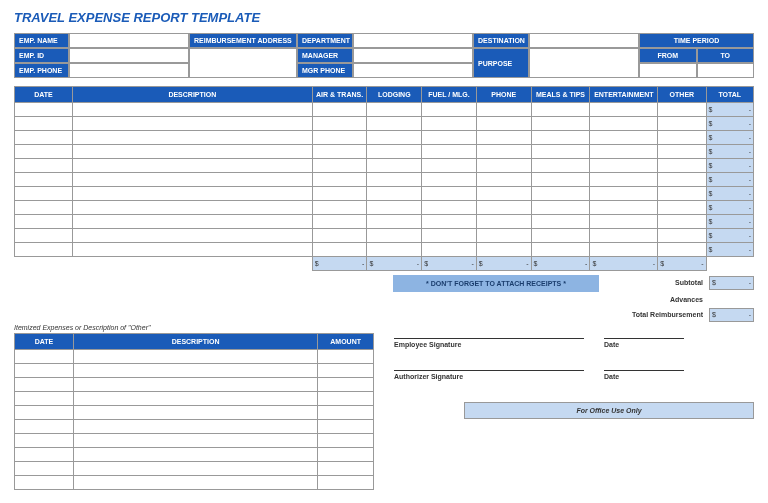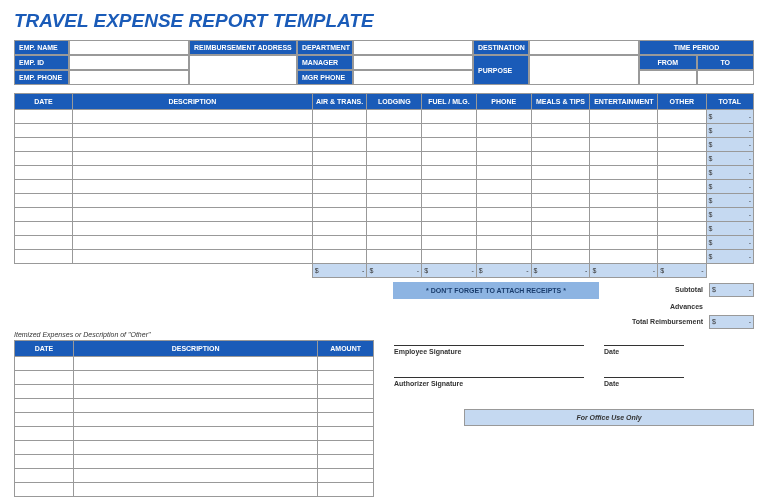--- a/index.html
+++ b/index.html
@@ -1,17 +1,17 @@
 <!DOCTYPE html>
 <html><head>
 <meta charset="utf-8">
 <style>
 * { box-sizing: border-box; margin: 0; padding: 0; }
 body { font-family: Arial, sans-serif; background: #fff; width: 768px; height: 503px; padding: 10px 14px; font-size: 8px; color: #333; }
-.title { color: #1a5bb8; font-weight: bold; font-style: italic; font-size: 19px; margin-bottom: 8px; }
+.title { color: #1a5bb8; font-weight: bold; font-style: italic; font-size: 13px; margin-bottom: 8px; }
 
 .info-grid { display: flex; gap: 0; margin-bottom: 8px; }
 .info-col { display: flex; flex-direction: column; }
 .info-cell { border: 1px solid #999; height: 15px; display: flex; align-items: center; padding: 0 4px; font-size: 7px; }
 .info-hdr { background: #1a5bb8; color: #fff; font-weight: bold; }
 .info-val { background: #fff; }
 
 .main-table { width: 100%; border-collapse: collapse; }
 .main-table th { background: #1a5bb8; color: #fff; font-size: 7px; font-weight: bold; padding: 4px 2px; border: 1px solid #999; text-align: center; }
 .main-table td { border: 1px solid #999; height: 14px; font-size: 7px; padding: 0 2px; }

